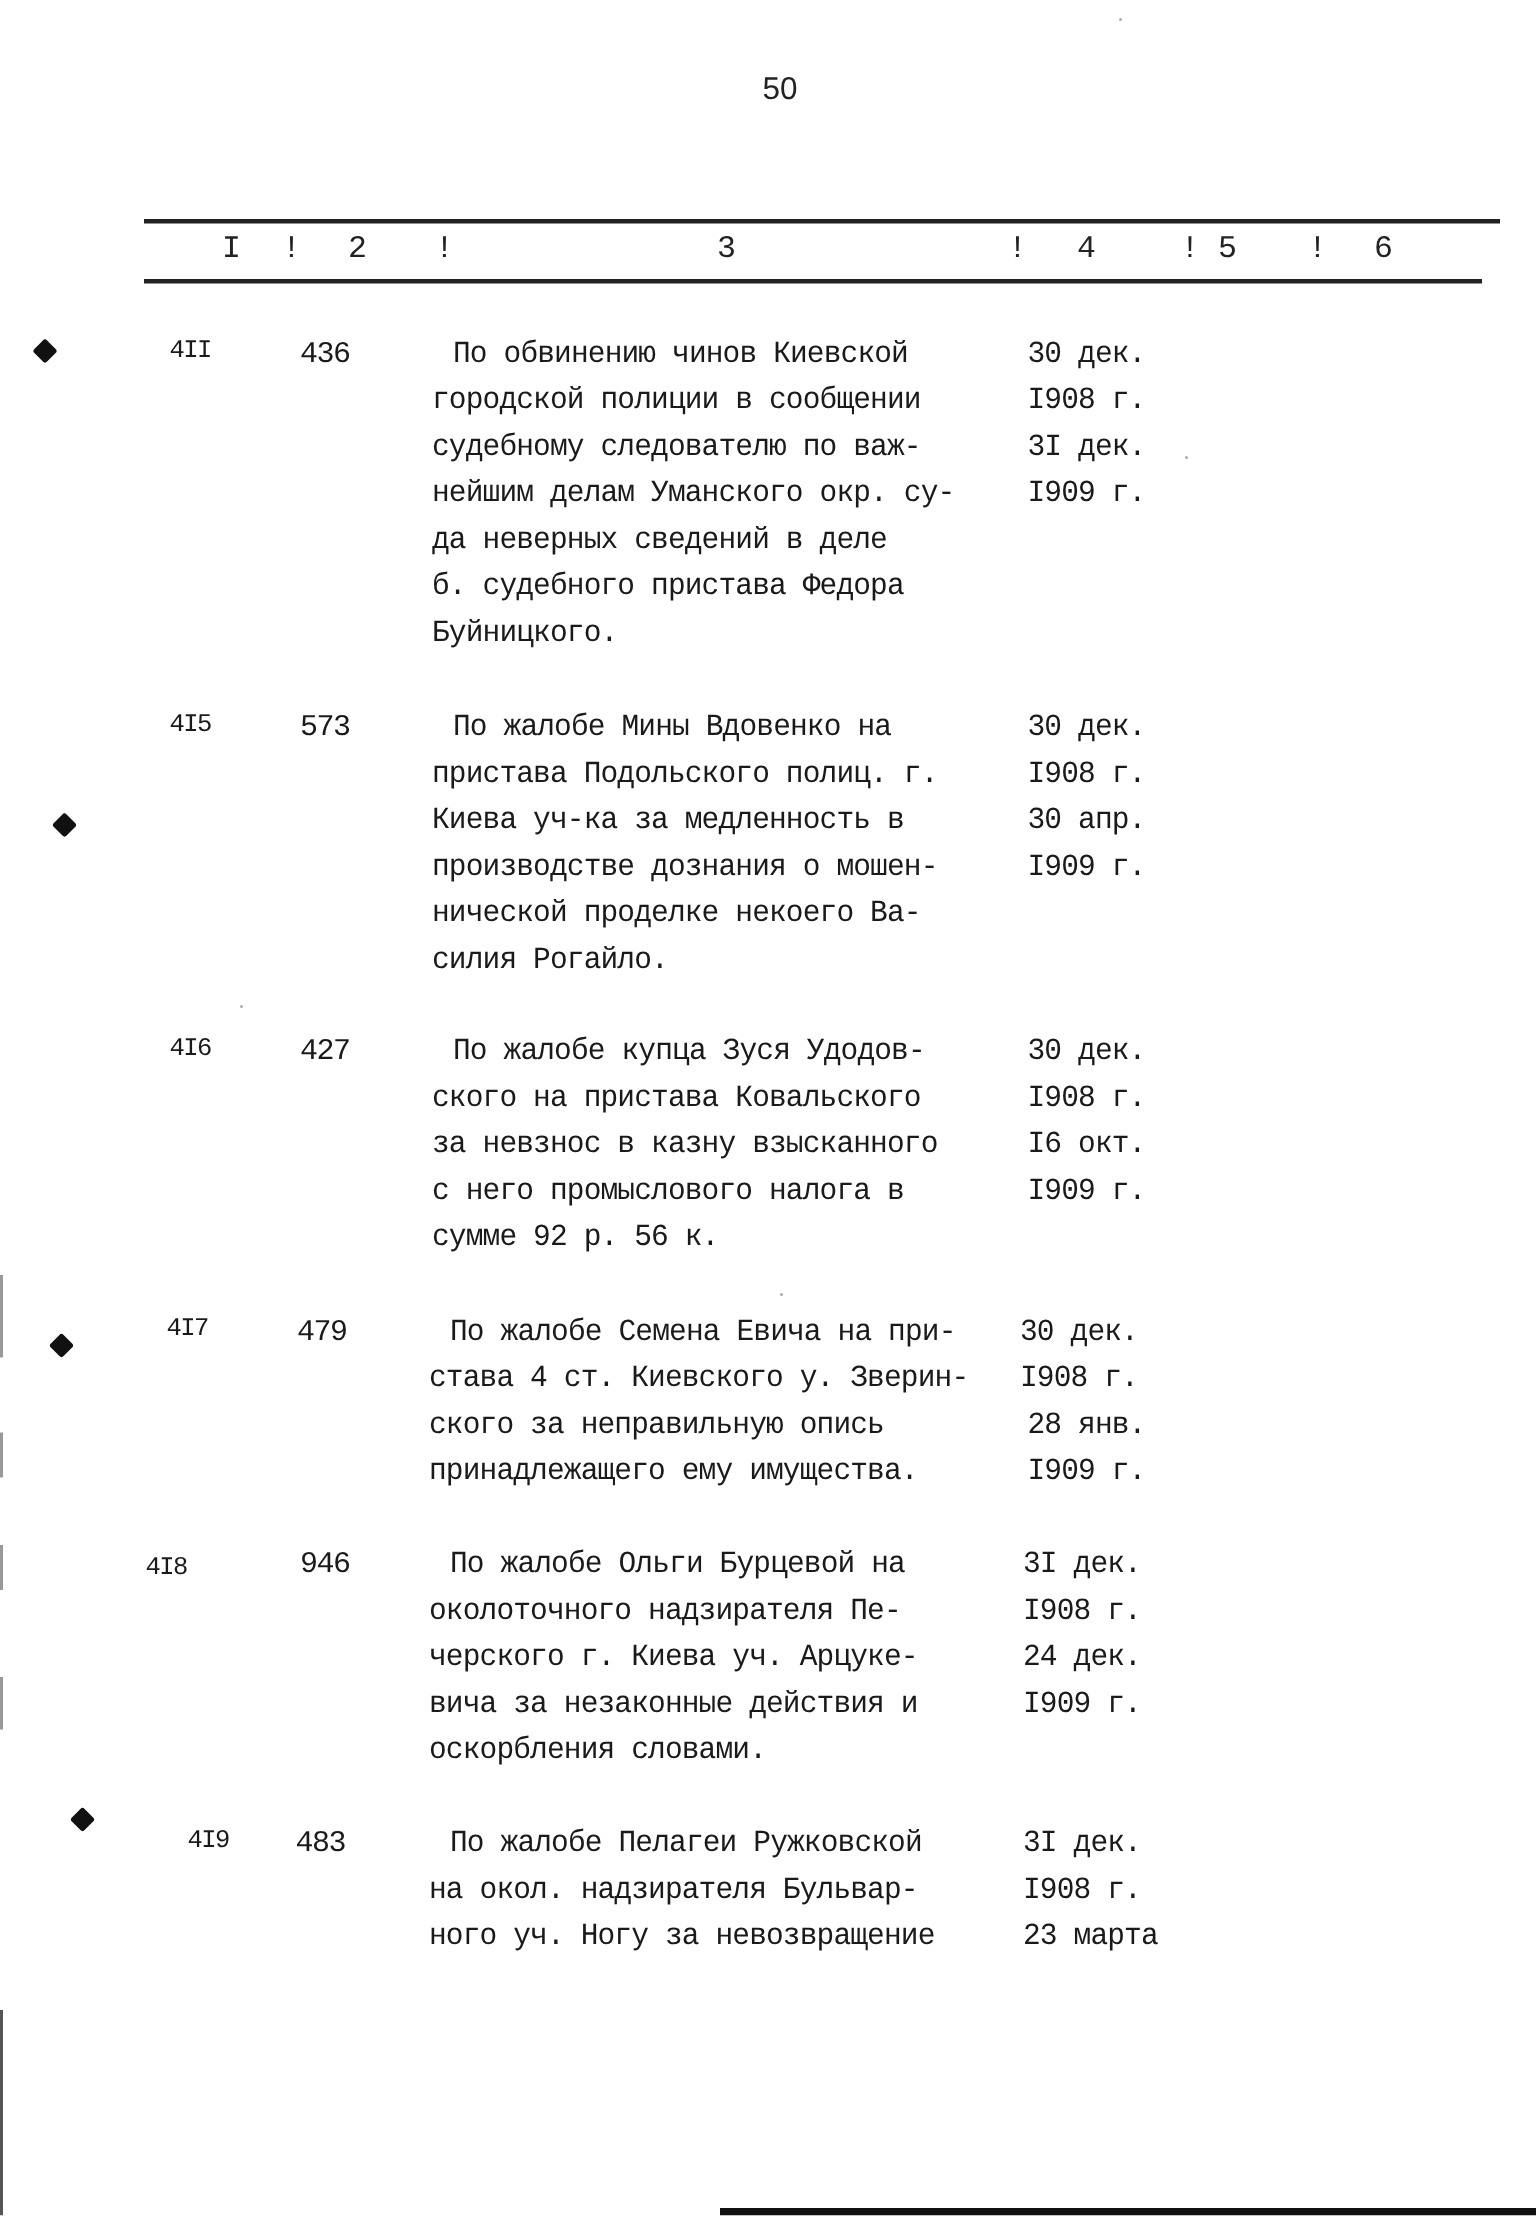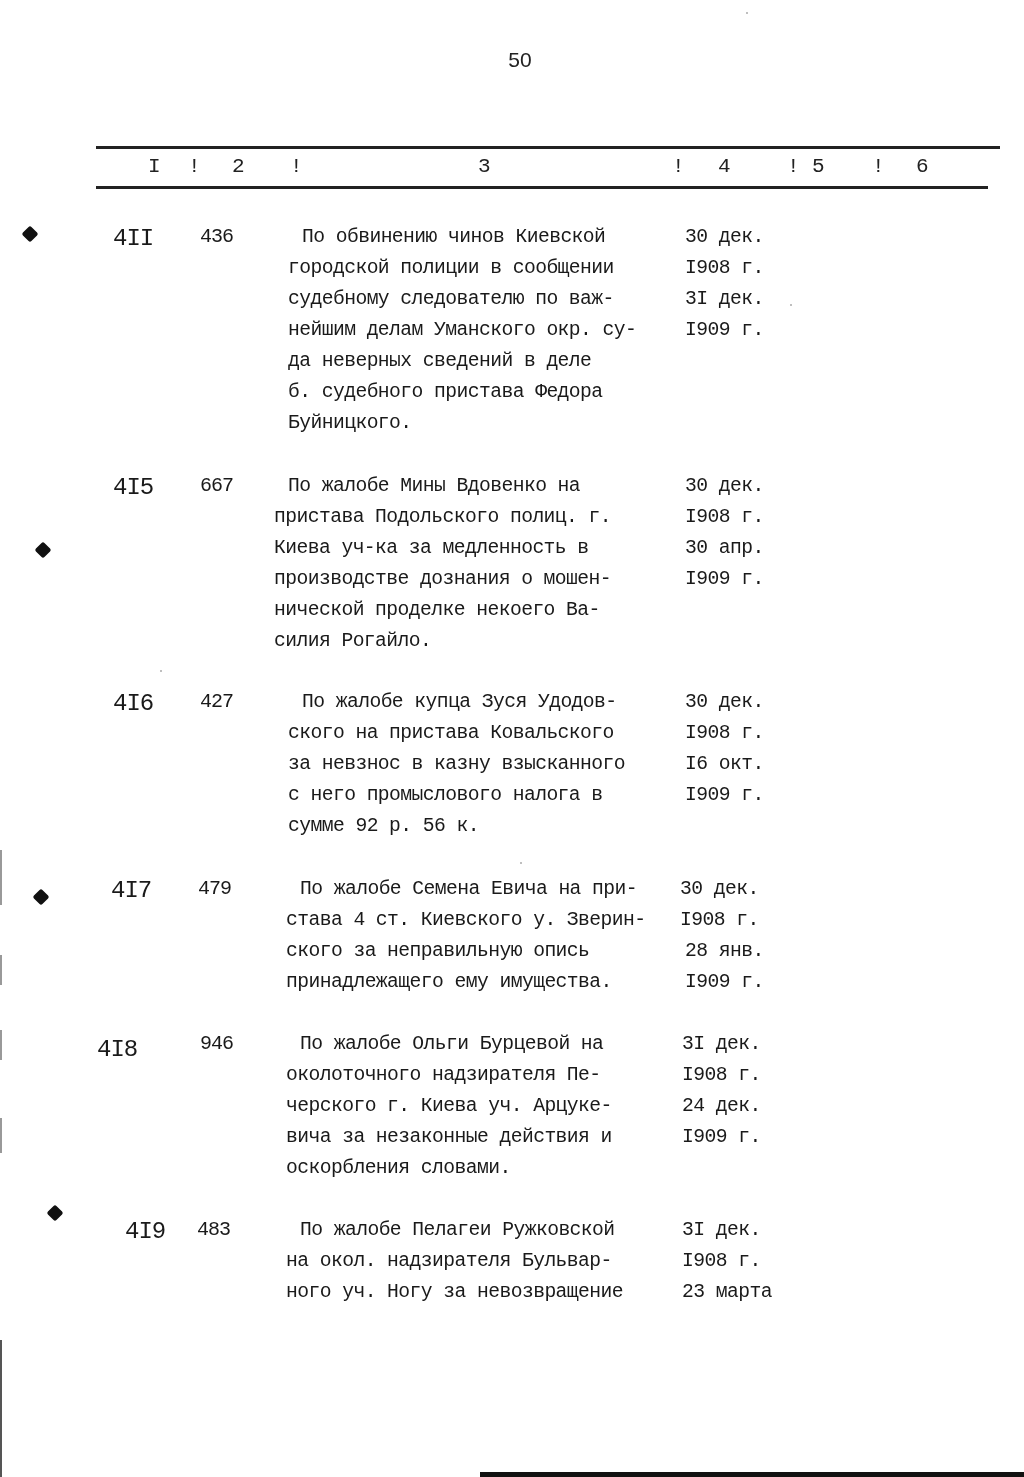--- a/index.html
+++ b/index.html
@@ -10,21 +10,21 @@
     }
     .page-number {
       position: absolute; top: 48px; left: 0; width: 1040px; text-align: center;
       font-family: "Liberation Sans", "DejaVu Sans", sans-serif; font-size: 21px; color: #222;
     }
     .rule { position: absolute; left: 96px; height: 3px; background: #222; }
     .rule.top { top: 146px; width: 904px; }
     .rule.bottom { top: 186px; width: 892px; }
     .hdr { position: absolute; top: 155px; font-size: 21px; color: #222; }
     .entry { position: absolute; left: 0; width: 1024px; }
-    .col1 { position: absolute; font-size: 24px; letter-spacing: -1px; }
+    .col1 { position: absolute; font-size: 17px; letter-spacing: -1px; }
     .col2 { position: absolute; font-size: 20px; letter-spacing: -1px; }
     .col3 { position: absolute; left: 288px; width: 400px; }
     .col4 { position: absolute; left: 682px; width: 110px; }
     .line {
       height: 31px; line-height: 31px; font-size: 20.5px; white-space: pre;
       letter-spacing: -0.6px; transform: scaleX(0.96); transform-origin: left center;
     }
     .bullet {
       position: absolute; width: 12px; height: 12px; background: #111;
       transform: rotate(45deg); border-radius: 2px;
@@ -71,22 +71,22 @@
   <div class="col4" style="left:685px">
     <div class="line">30 дек.</div>
     <div class="line">I908 г.</div>
     <div class="line">3I дек.</div>
     <div class="line">I909 г.</div>
   </div>
 </div>
 
 <div class="entry" style="top:470px">
   <span class="col1" style="left:113px;top:4px">4I5</span>
-  <span class="col2" style="left:200px;top:4px">667</span>
-  <div class="col3" style="left:288px">
+  <span class="col2" style="left:200px;top:4px">573</span>
+  <div class="col3" style="left:302px">
     <div class="line">По жалобе Мины Вдовенко на</div>
     <div class="line" style="margin-left:-14px">пристава Подольского полиц. г.</div>
     <div class="line" style="margin-left:-14px">Киева уч-ка за медленность в</div>
     <div class="line" style="margin-left:-14px">производстве дознания о мошен-</div>
     <div class="line" style="margin-left:-14px">нической проделке некоего Ва-</div>
     <div class="line" style="margin-left:-14px">силия Рогайло.</div>
   </div>
   <div class="col4" style="left:685px">
     <div class="line">30 дек.</div>
     <div class="line">I908 г.</div>

